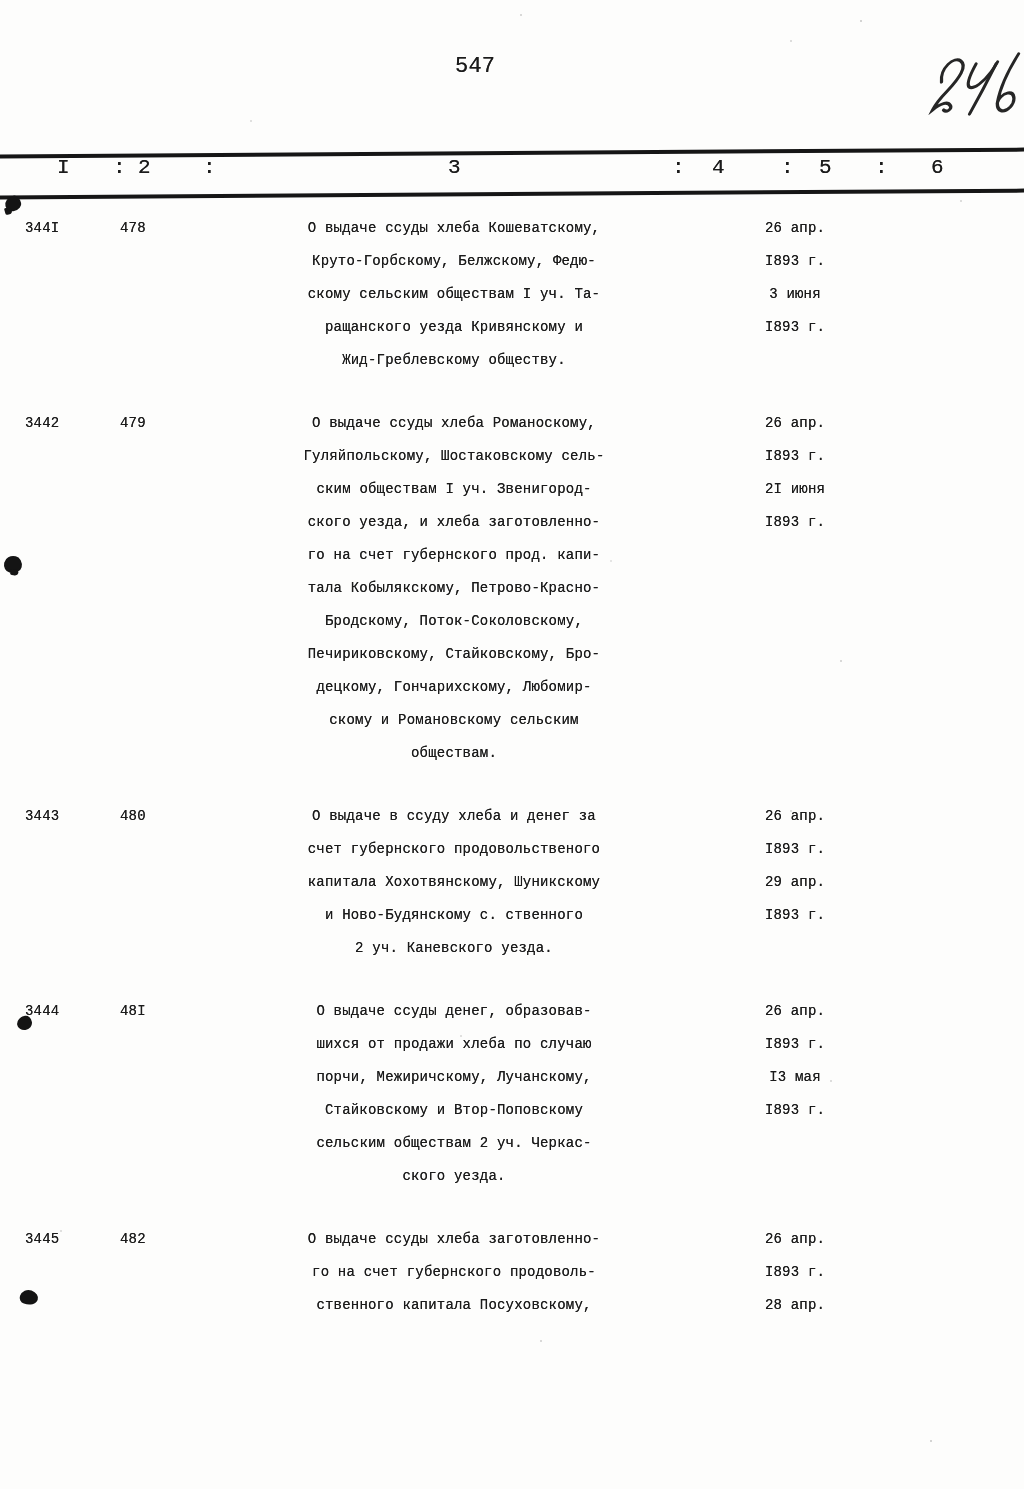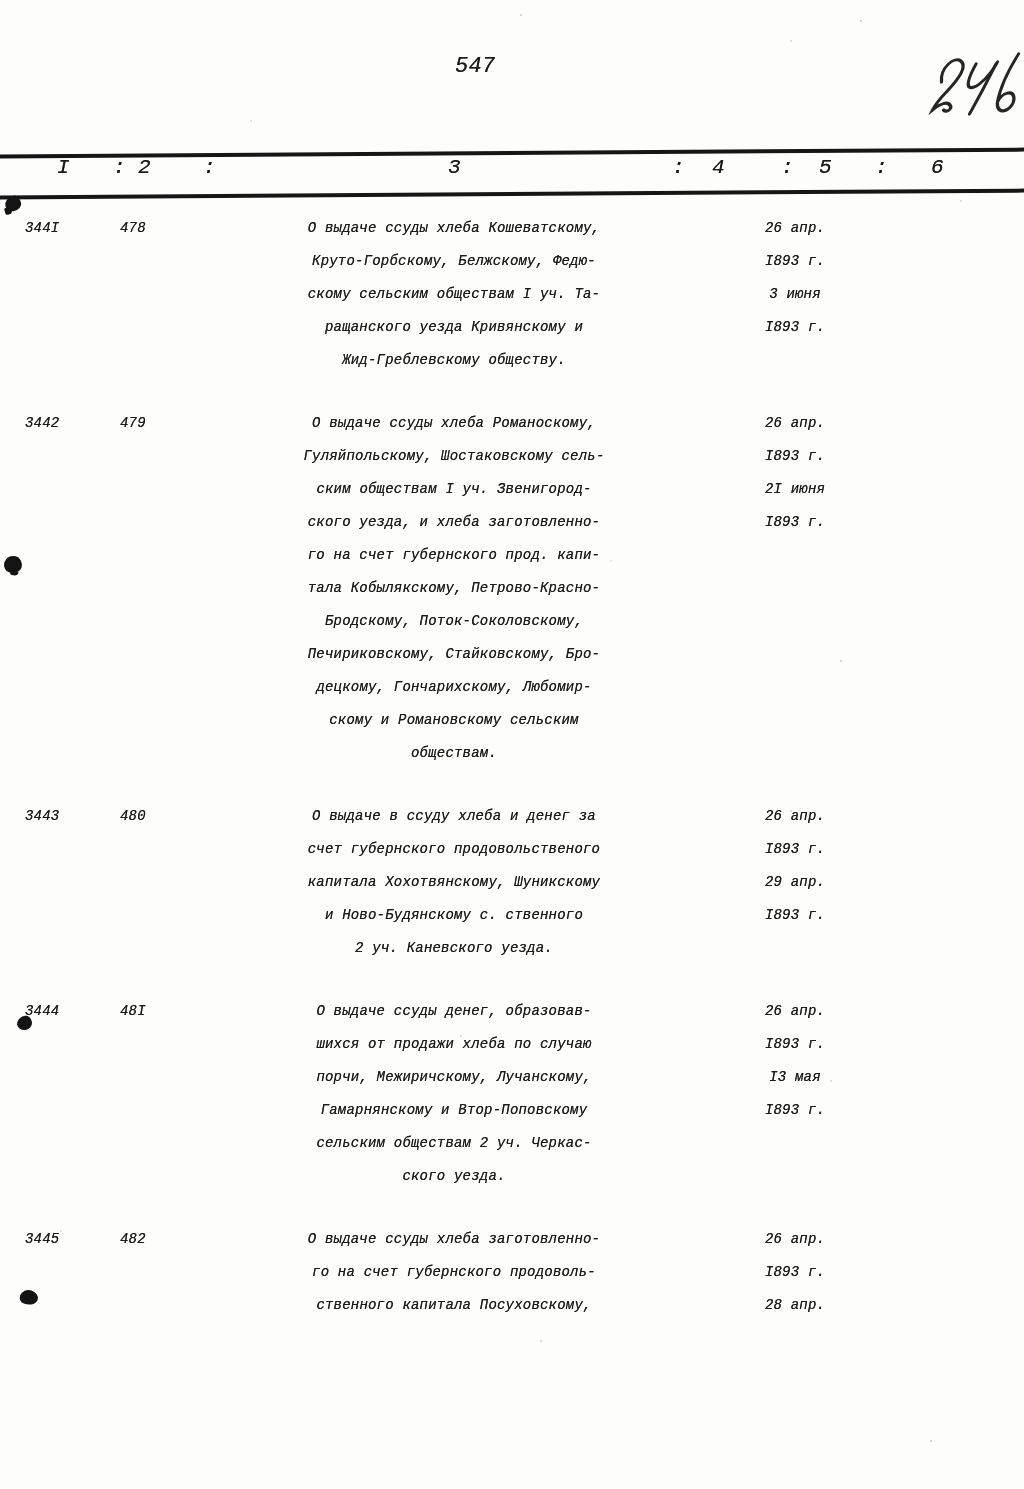--- a/index.html
+++ b/index.html
@@ -5,21 +5,21 @@
   html,body{margin:0;padding:0;}
   body{
     width:1024px;height:1489px;position:relative;overflow:hidden;
     background:#fdfdfc;
     font-family:"Liberation Mono","DejaVu Sans Mono",monospace;
     color:#1b1b1b;
   }
   .page{position:absolute;inset:0;}
 
   
-  .tw{ text-shadow:0 0 0.6px rgba(25,25,25,0.85); letter-spacing:0.2px;font-style:italic; }
+  .tw{ text-shadow:0 0 0.6px rgba(25,25,25,0.85); letter-spacing:0.2px; }
 
   .page-number{
     position:absolute;top:54px;left:455px;
     font-size:22px;
   }
 
   .folio{position:absolute;top:46px;left:926px;width:96px;height:86px;}
   .folio svg{width:100%;height:100%;}
 
   .rule{
@@ -181,21 +181,21 @@
         </div>
   </div>
 
   <div class="entry">
     <div class="col num">3444</div>
     <div class="col case">48I</div>
     <div class="col desc">
           <div class="line">О выдаче ссуды денег, образовав-</div>
           <div class="line">шихся от продажи хлеба по случаю</div>
           <div class="line">порчи, Межиричскому, Лучанскому,</div>
-          <div class="line">Гамарнянскому и Втор-Поповскому</div>
+          <div class="line">Стайковскому и Втор-Поповскому</div>
           <div class="line">сельским обществам 2 уч. Черкас-</div>
           <div class="line">ского уезда.</div>
         </div>
     <div class="col dates">
           <div class="line">26 апр.</div>
           <div class="line">I893 г.</div>
           <div class="line">I3 мая</div>
           <div class="line">I893 г.</div>
         </div>
   </div>

